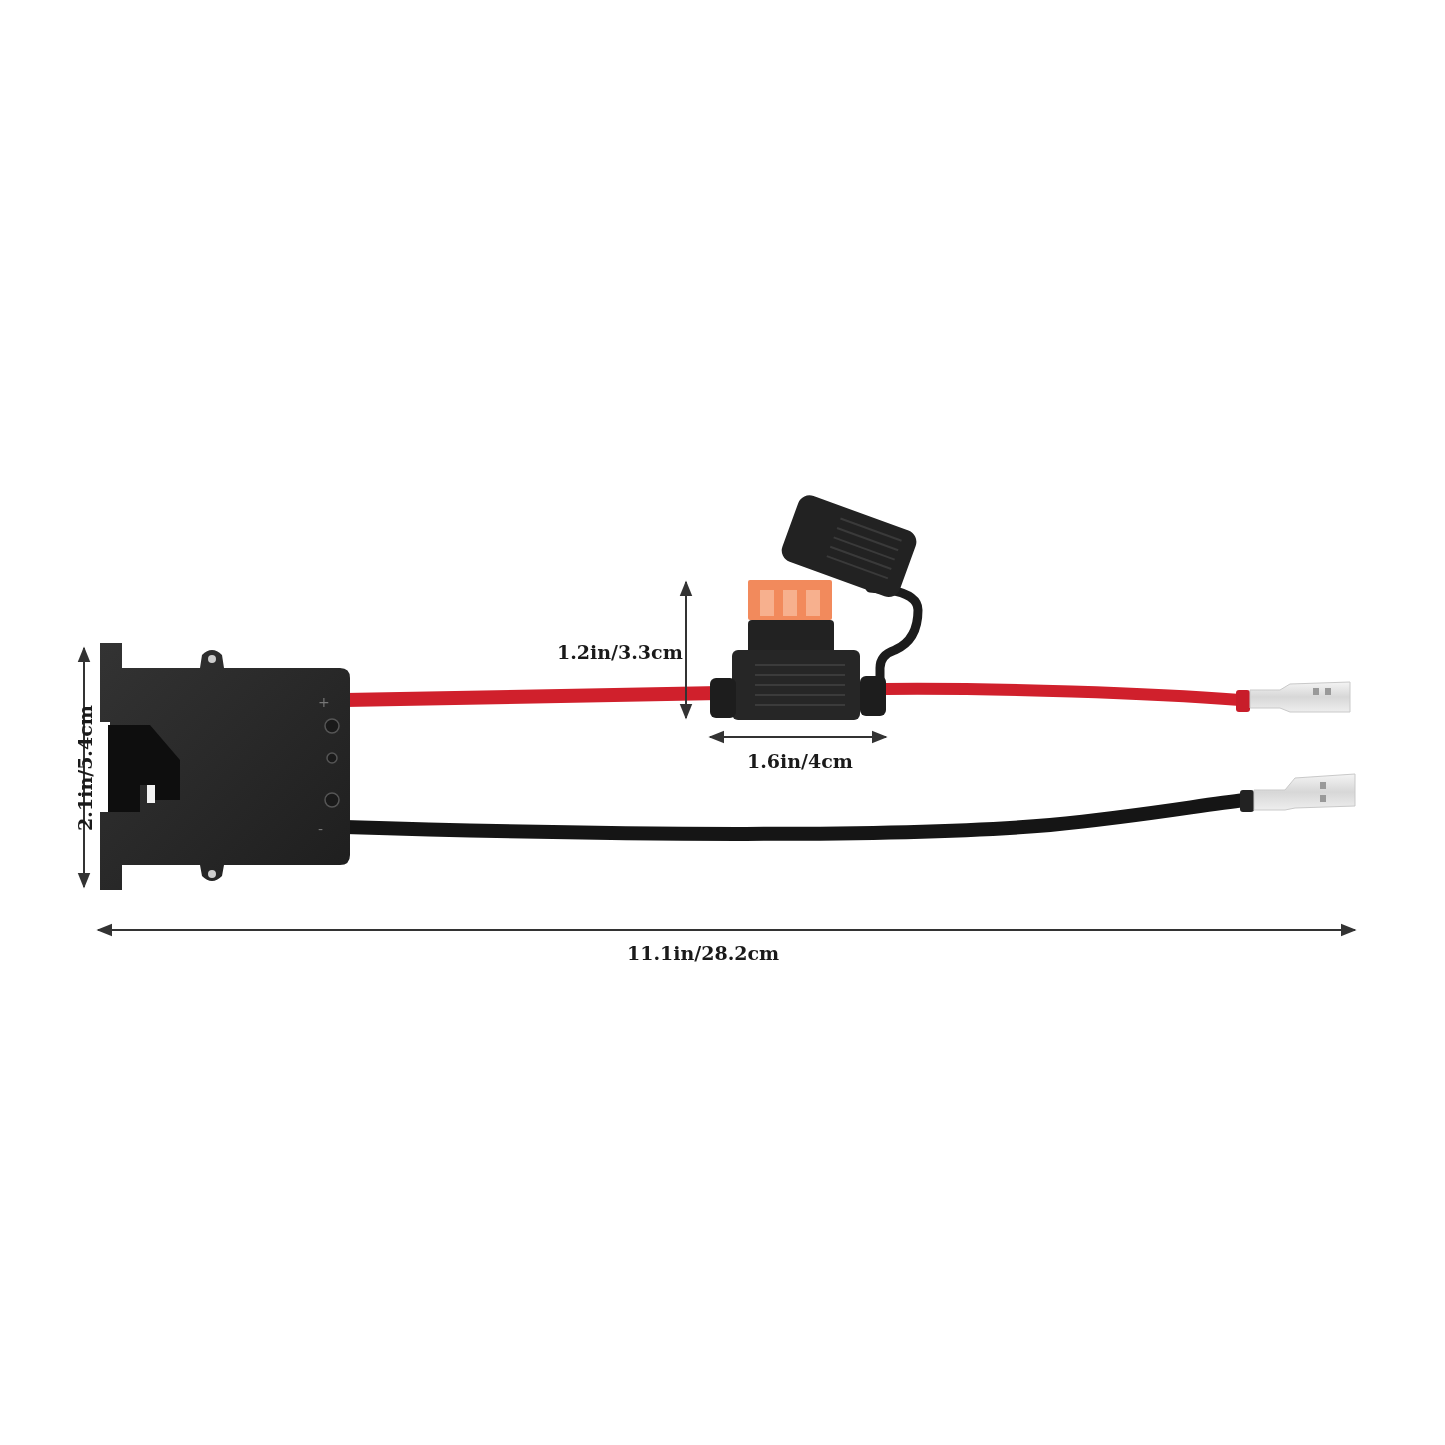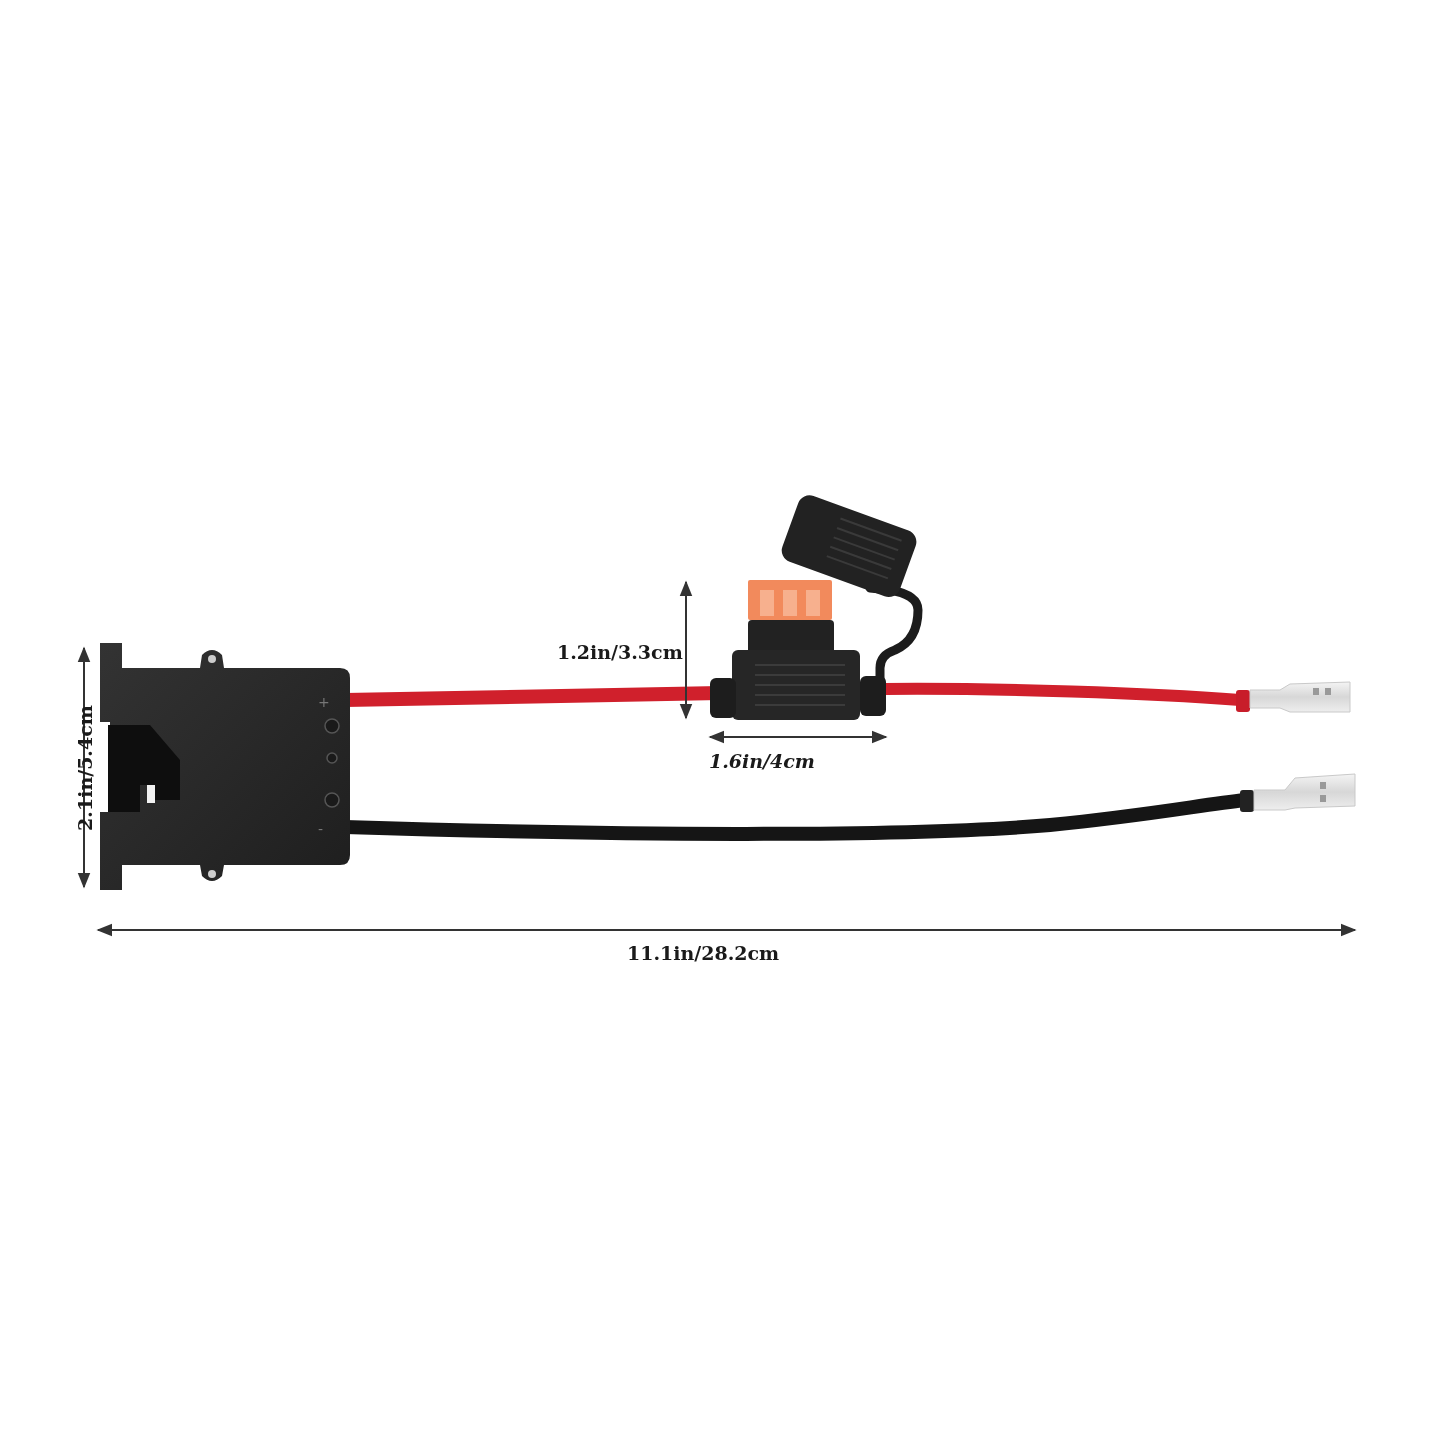--- a/index.html
+++ b/index.html
@@ -101,15 +101,15 @@
   </g>
 
   <line x1="84" y1="648" x2="84" y2="887" stroke="#333" stroke-width="2" marker-start="url(#arr)" marker-end="url(#arr)"></line>
   <line x1="686" y1="582" x2="686" y2="718" stroke="#333" stroke-width="2" marker-start="url(#arr)" marker-end="url(#arr)"></line>
   <line x1="710" y1="737" x2="886" y2="737" stroke="#333" stroke-width="2" marker-start="url(#arr)" marker-end="url(#arr)"></line>
   <line x1="98" y1="930" x2="1355" y2="930" stroke="#333" stroke-width="2" marker-start="url(#arr)" marker-end="url(#arr)"></line>
 </svg>
 
 <div class="label label-vert" style="left:5px; top:757px; width:160px; text-align:center;">2.1in/5.4cm</div>
 <div class="label" style="left:529px; top:641px;margin-left:28px;">1.2in/3.3cm</div>
-<div class="label" style="left:709px; top:750px;font-style:italic;">1.6in/4cm</div>
+<div class="label" style="left:747px; top:750px;">1.6in/4cm</div>
 <div class="label" style="left:627px; top:942px;">11.1in/28.2cm</div>
 </div>
 
 </body></html>

